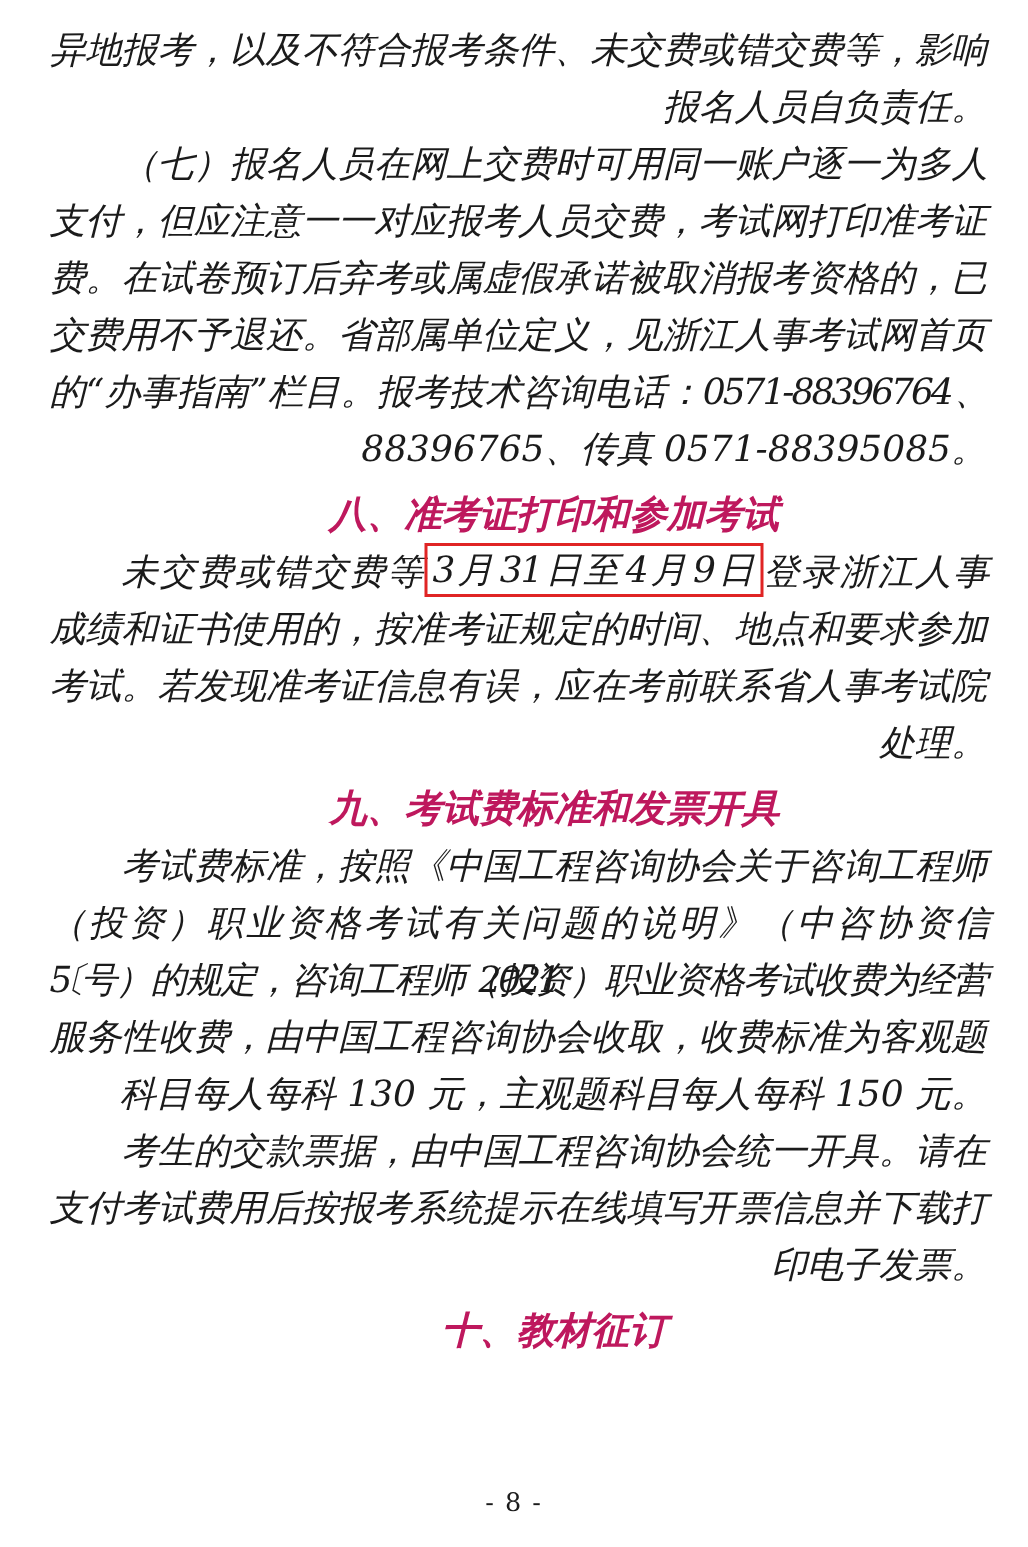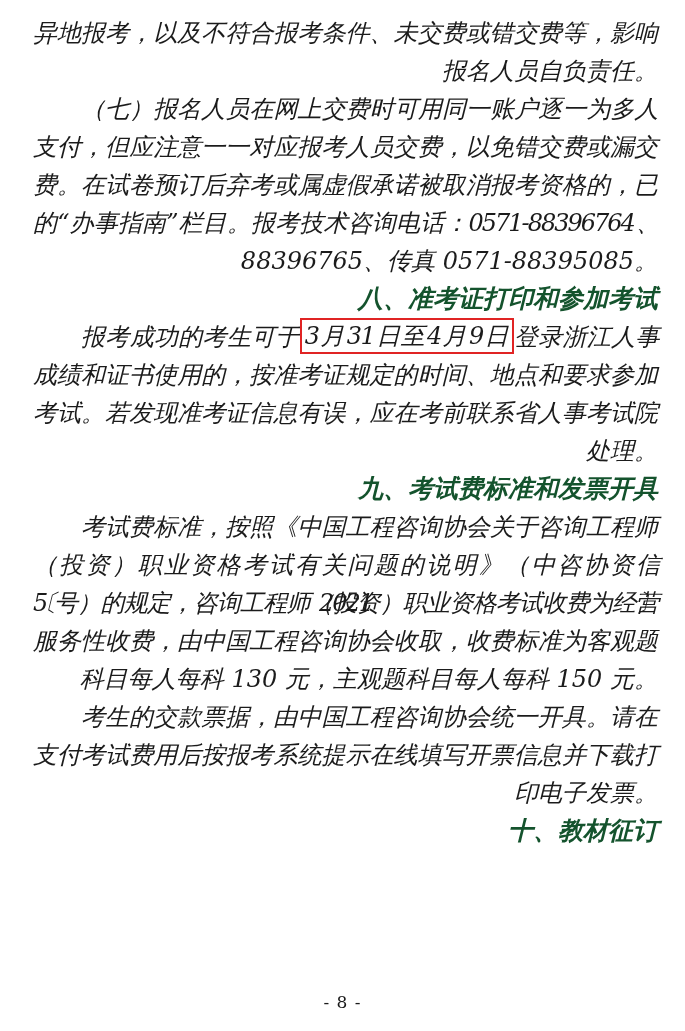--- a/index.html
+++ b/index.html
@@ -28,23 +28,24 @@
     text-align-last: auto;
   }
   .indent { padding-left: 48px; }
   .heading {
     font-family: "DejaVu Sans", "Liberation Sans", sans-serif;
     font-weight: 700;
     font-size: 25px;
     line-height: 38px;
     height: 38px;
     padding-left: 48px;
-    text-align: right;
+    margin-top: 6px;
+    text-align: center;
     text-align-last: auto;
-    color: #14532d;
+    color: #be185d;
   }
   .t1 { letter-spacing: -0.6px; }
   .t2 { letter-spacing: -1.2px; }
   .t3 { letter-spacing: -2.0px; }
   .dateline { letter-spacing: -1.5px; word-spacing: -6px; }
   .hl-box {
     border: 2px solid #a16207;
     padding: 2px 3px;
     position: relative;
     top: -1px;
@@ -66,31 +67,32 @@
 <div class="page">
   <div class="content">
 
     <div>
       <div class="line">异地报考，以及不符合报考条件、未交费或错交费等，影响</div>
       <div class="line lastline">报名人员自负责任。</div>
     </div>
 
     <div>
       <div class="line indent t1">（七）报名人员在网上交费时可用同一账户逐一为多人</div>
-      <div class="line">支付，但应注意一一对应报考人员交费，以免错交费或漏交</div>
+      <div class="line">支付，但应注意一一对应报考人员交费，考试网打印准考证</div>
       <div class="line">费。在试卷预订后弃考或属虚假承诺被取消报考资格的，已</div>
+      <div class="line">交费用不予退还。省部属单位定义，见浙江人事考试网首页</div>
       <div class="line t3">的“办事指南”栏目。报考技术咨询电话：0571-88396764、</div>
       <div class="line lastline">88396765、传真 0571-88395085。</div>
     </div>
 
     <div class="line heading">八、准考证打印和参加考试</div>
 
     <div>
       <div class="line indent dateline">
-        <span>报考成功的考生可于</span><span class="hl-box" style="border-color: rgb(224, 36, 36);">3 月 31 日至 4 月 9 日</span><span>登录浙江人事</span>
+        <span>未交费或错交费等</span><span class="hl-box" style="border-color: rgb(224, 36, 36);">3 月 31 日至 4 月 9 日</span><span>登录浙江人事</span>
       </div>
       <div class="line">成绩和证书使用的，按准考证规定的时间、地点和要求参加</div>
       <div class="line">考试。若发现准考证信息有误，应在考前联系省人事考试院</div>
       <div class="line lastline">处理。</div>
     </div>
 
     <div class="line heading">九、考试费标准和发票开具</div>
 
     <div>
       <div class="line indent">考试费标准，按照《中国工程咨询协会关于咨询工程师</div>

